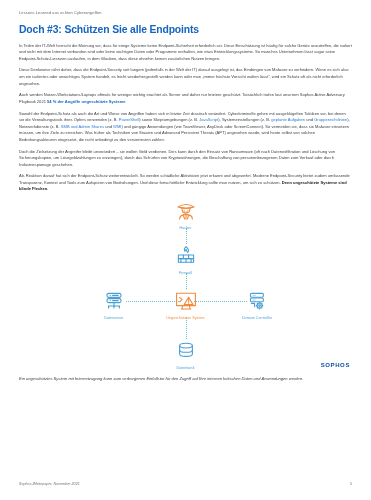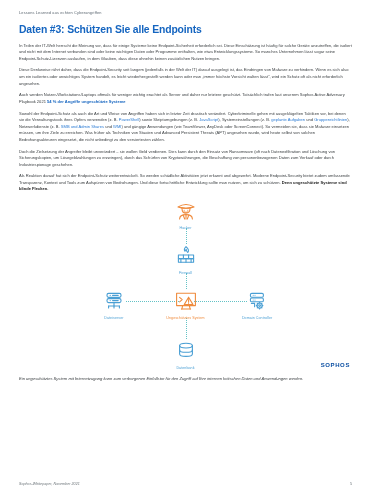--- a/index.html
+++ b/index.html
@@ -112,21 +112,21 @@
   }
   svg{display:block;overflow:visible;}
 </style>
 </head>
 <body>
 
 <div class="page">
 
   <div class="eyebrow">Lessons Learned aus echten Cyberangriffen</div>
 
-  <h1 class="headline">Daten #3: Schützen Sie alle Endpoints</h1>
+  <h1 class="headline">Doch #3: Schützen Sie alle Endpoints</h1>
 
   <p class="body">In Teilen der IT-Welt herrscht die Meinung vor, dass für einige Systeme keine Endpoint-Sicherheit erforderlich sei. Diese Einschätzung ist häufig für solche Geräte anzutreffen, die isoliert und nicht mit dem Internet verbunden sind oder keine wichtigen Daten oder Programme enthalten, wie etwa Entwicklungssysteme. So manches Unternehmen lässt sogar seine Endpoint-Schutz-Lizenzen auslaufen, in dem Glauben, dass diese ohnehin keinen zusätzlichen Nutzen bringen.</p>
 
   <p class="body">Diese Denkweise rührt daher, dass die Endpoint-Security seit langem (jedenfalls in der Welt der IT) darauf ausgelegt ist, das Eindringen von Malware zu verhindern. Wenn es sich also um ein isoliertes oder unwichtiges System handelt, es leicht wiederhergestellt werden kann oder man „immer höchste Vorsicht walten lässt“, wird ein Schutz oft als nicht erforderlich angesehen.</p>
 
   <p class="body"><span>Auch werden Nutzer-Workstations/Laptops oftmals für weniger wichtig erachtet als Server und daher nur letztere geschützt. Tatsächlich trafen laut unserem Sophos Active Adversary Playbook 2021 </span><span class="strong-blue">54 % der Angriffe ungeschützte Systeme</span></p>
 
   <p class="body"><span>Sowohl der Endpoint-Schutz als auch die Art und Weise von Angriffen haben sich in letzter Zeit drastisch verändert. Cyberkriminelle gehen mit ausgeklügelten Taktiken vor, bei denen sie die Verwaltungstools ihres Opfers verwenden (z. B. </span><span class="lnk">PowerShell</span><span>) sowie Skriptumgebungen (z. B. </span><span class="lnk">JavaScript</span><span>), Systemeinstellungen (z. B. </span><span class="lnk">geplante Aufgaben</span><span> und </span><span class="lnk">Gruppenrichtlinien</span><span>), Netzwerkdienste (z. B. </span><span class="lnk">SMB und Admin Shares</span><span> und </span><span class="lnk">WMI</span><span>) und gängige Anwendungen (wie TeamViewer, AnyDesk oder ScreenConnect). So vermeiden sie, dass sie Malware einsetzen müssen, um ihre Ziele zu erreichen. Was früher als Techniken von Staaten und Advanced Persistent Threats (APT) angesehen wurde, wird heute selbst von solchen Bedrohungsakteuren eingesetzt, die nicht unbedingt zu den versiertesten zählen.</span></p>
 
   <p class="body">Doch die Zielsetzung der Angreifer bleibt unverändert – sie wollen Geld verdienen. Dies kann durch den Einsatz von Ransomware (oft nach Datenexfiltration und Löschung von Sicherungskopien, um Lösegeldzahlungen zu erzwingen), durch das Schürfen von Kryptowährungen, die Beschaffung von personenbezogenen Daten zum Verkauf oder durch Industriespionage geschehen.</p>

